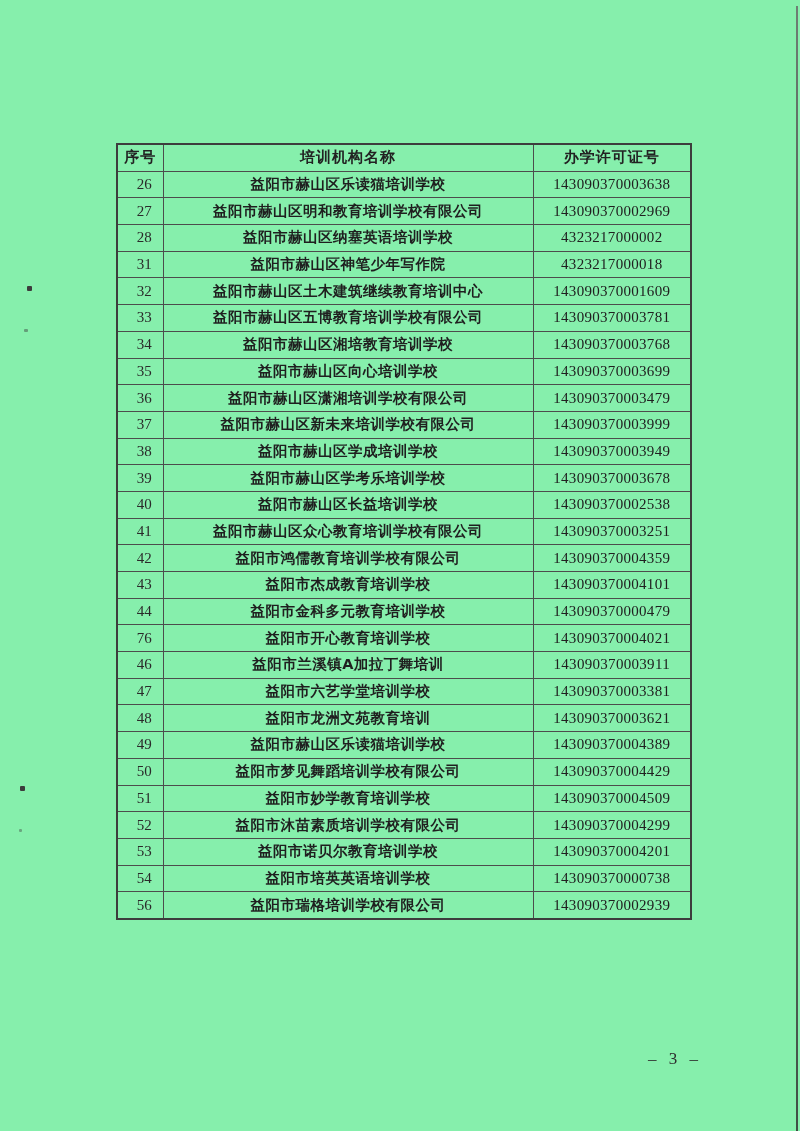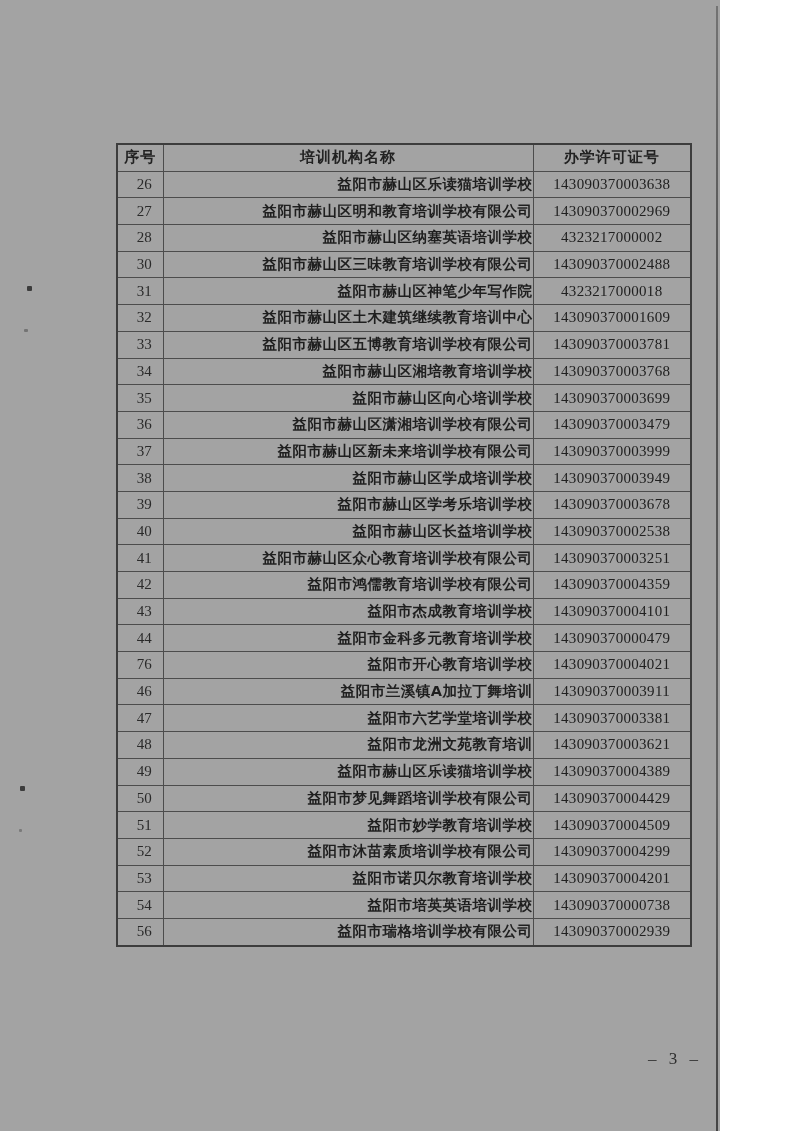--- a/index.html
+++ b/index.html
@@ -3,23 +3,23 @@
 <meta charset="utf-8">
 <style>
   html, body {
     margin: 0;
     padding: 0;
     background: #ffffff;
     font-family: "DejaVu Sans", sans-serif;
   }
   .page {
     position: relative;
-    width: 720px;
+    width: 800px;
     height: 1131px;
-    background: #a3a3a3;
+    background: #86efac;
     overflow: hidden;
   }
   
   .page-edge-line {
     position: absolute;
     top: 6px;
     right: 2px;
     width: 2px;
     height: 1125px;
     background: linear-gradient(#6a6a6a, #3f3f3f 30%, #555 70%, #333);
@@ -57,21 +57,21 @@
     letter-spacing: 1px;
   }
   td.col-index {
     text-align: center;
     font-family: "Liberation Serif", serif;
     font-size: 15px;
     color: #2a2a2a;
     padding-left: 8px;
   }
   td.col-name {
-    text-align: right;
+    text-align: center;
     font-size: 14.5px;
     font-weight: 600;
     color: #1f1f1f;
     letter-spacing: .5px;
   }
   td.col-license {
     text-align: center;
     font-family: "Liberation Serif", serif;
     font-size: 15px;
     color: #202020;
@@ -125,25 +125,20 @@
           <td class="col-index">27</td>
           <td class="col-name">益阳市赫山区明和教育培训学校有限公司</td>
           <td class="col-license">143090370002969</td>
         </tr>
         <tr>
           <td class="col-index">28</td>
           <td class="col-name">益阳市赫山区纳塞英语培训学校</td>
           <td class="col-license">4323217000002</td>
         </tr>
         <tr>
-          <td class="col-index">30</td>
-          <td class="col-name">益阳市赫山区三味教育培训学校有限公司</td>
-          <td class="col-license">143090370002488</td>
-        </tr>
-        <tr>
           <td class="col-index">31</td>
           <td class="col-name">益阳市赫山区神笔少年写作院</td>
           <td class="col-license">4323217000018</td>
         </tr>
         <tr>
           <td class="col-index">32</td>
           <td class="col-name">益阳市赫山区土木建筑继续教育培训中心</td>
           <td class="col-license">143090370001609</td>
         </tr>
         <tr>

